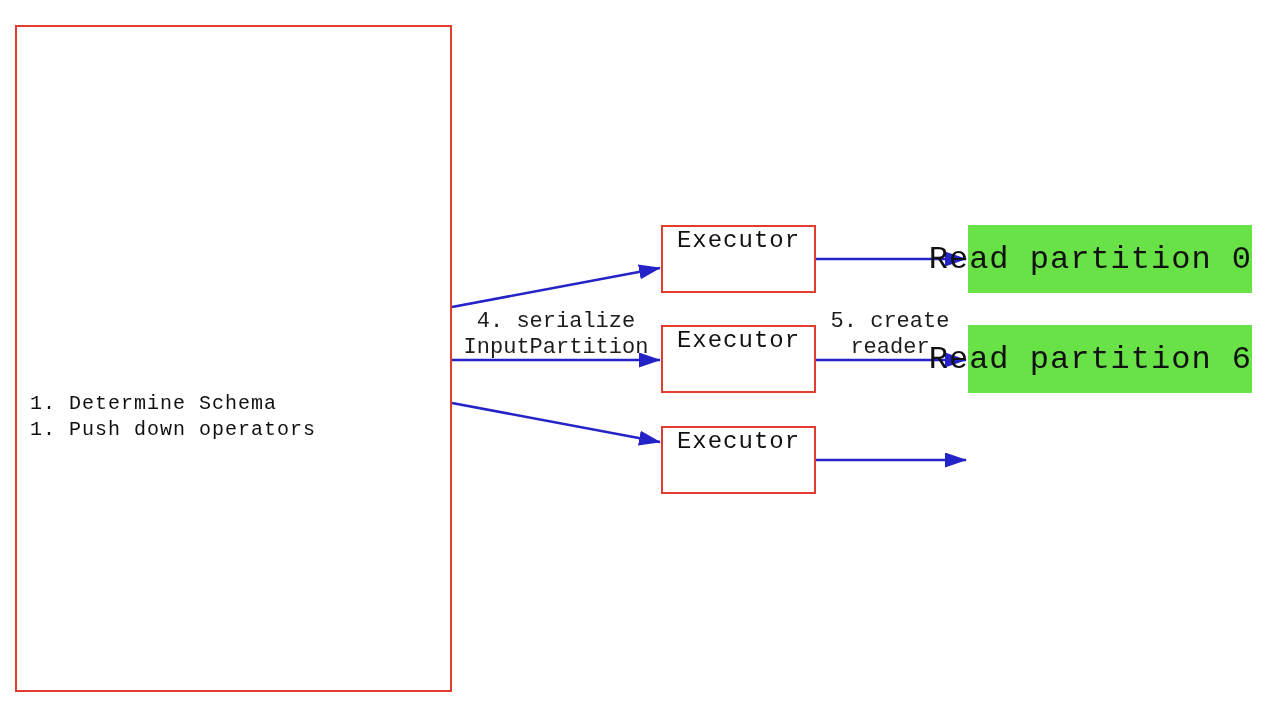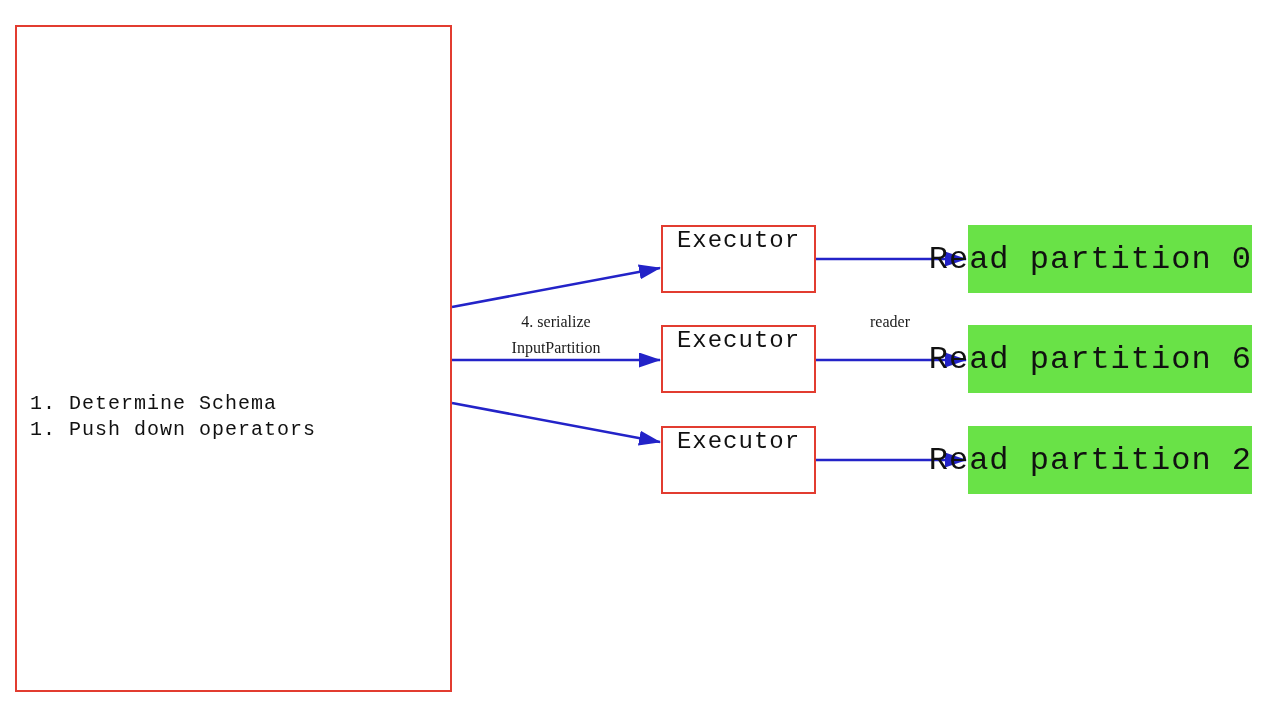--- a/index.html
+++ b/index.html
@@ -50,22 +50,22 @@
   .exec-0{top:225px;} .exec-1{top:325px;} .exec-2{top:426px;}
   .partition-box{
     left:968px;width:284px;height:68px;
     background:var(--partition-fill);
     display:flex;align-items:center;justify-content:flex-end;
     font-size:32px;letter-spacing:1px;white-space:nowrap;padding-left:43px;
   }
   .part-0{top:225px;} .part-1{top:325px;} .part-2{top:426px;}
   .edge-label{
     position:absolute;z-index:2;
-    font-family:Liberation Serif, serif;
-    font-size:16px;line-height:26px;text-align:center;
+    font-family:Liberation Mono, monospace;
+    font-size:22px;line-height:26px;text-align:center;
     color:#1c1c1c;white-space:nowrap;
   }
   .label-serialize{left:446px;top:309px;width:220px;}
   .label-reader{left:810px;top:309px;width:160px;}
 </style>
 </head>
 <body>
 
 <div class="canvas">
 
@@ -99,25 +99,23 @@
   <div class="node executor-box exec-2">
     <span>Executor</span>
   </div>
 
   <div class="node partition-box part-0">
     <span>Read partition 0</span>
   </div>
   <div class="node partition-box part-1">
     <span>Read partition 6</span>
   </div>
-  <div class="node partition-box part-2">
-    <span>Read partition 2</span>
-  </div>
 
   <div class="edge-label label-serialize">
     <div>4. serialize</div>
     <div>InputPartition</div>
   </div>
   <div class="edge-label label-reader">
+    <div>5. create</div>
     <div>reader</div>
   </div>
 
 </div>
 
 </body></html>

